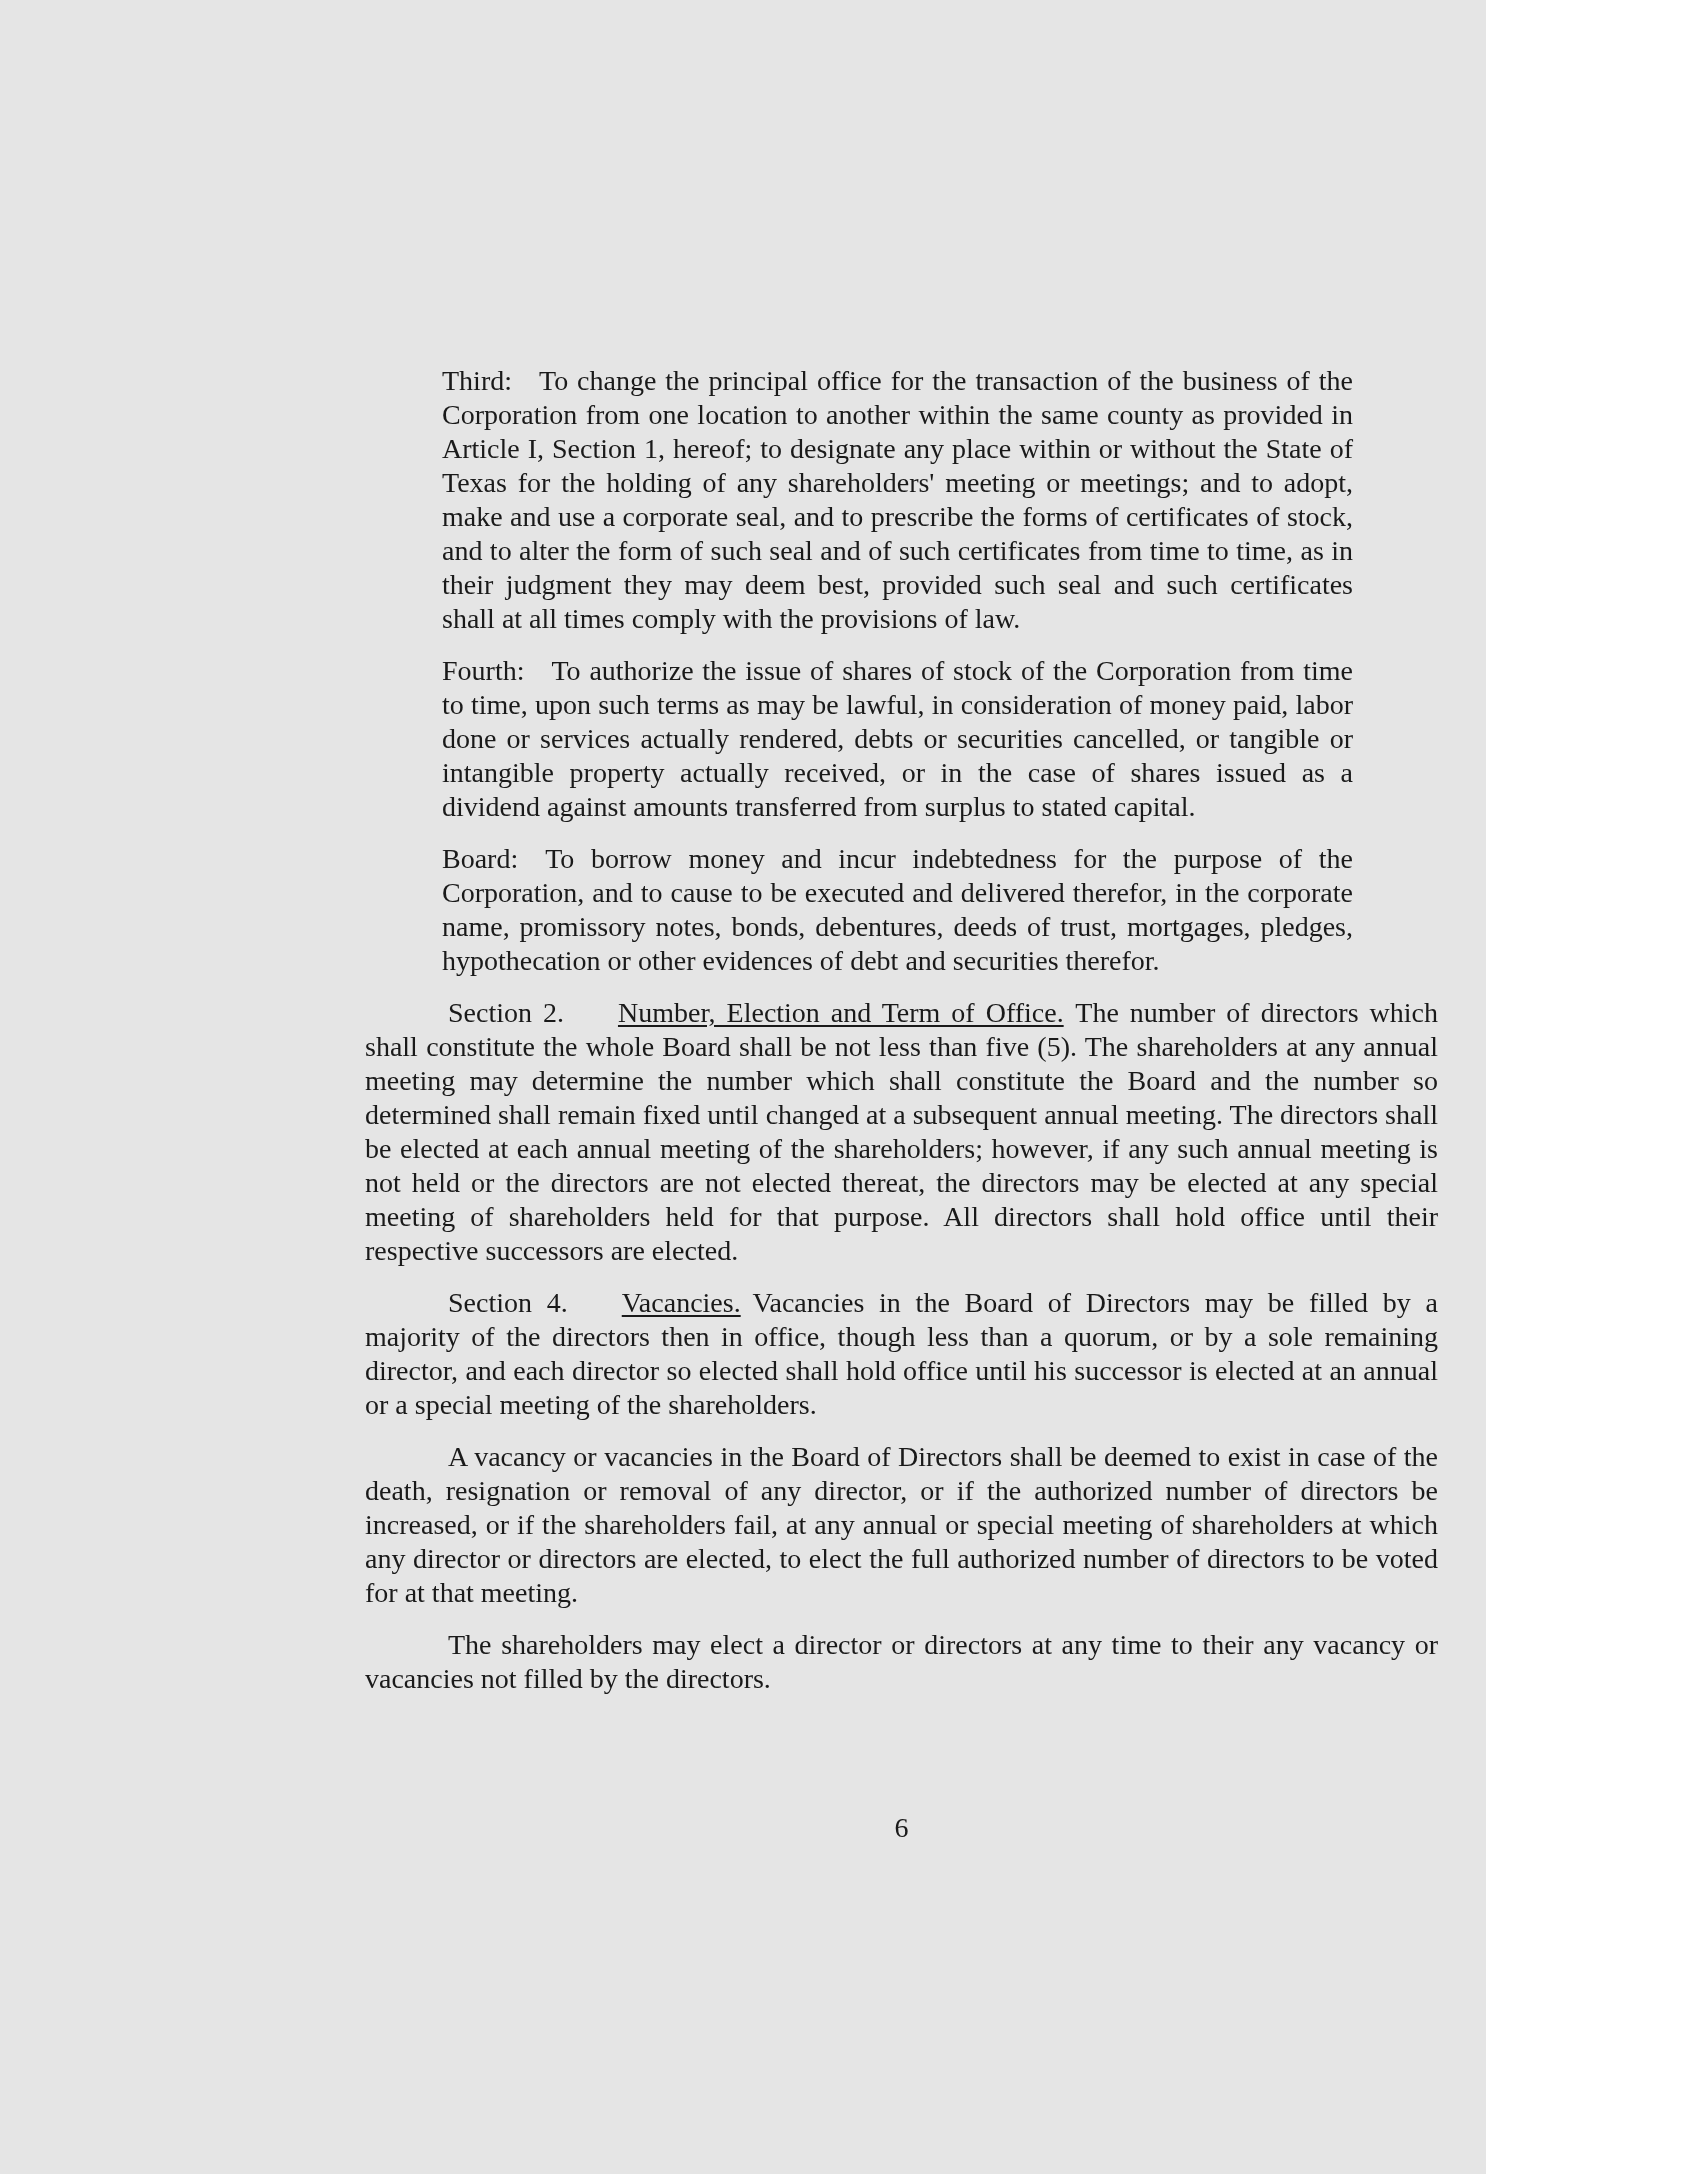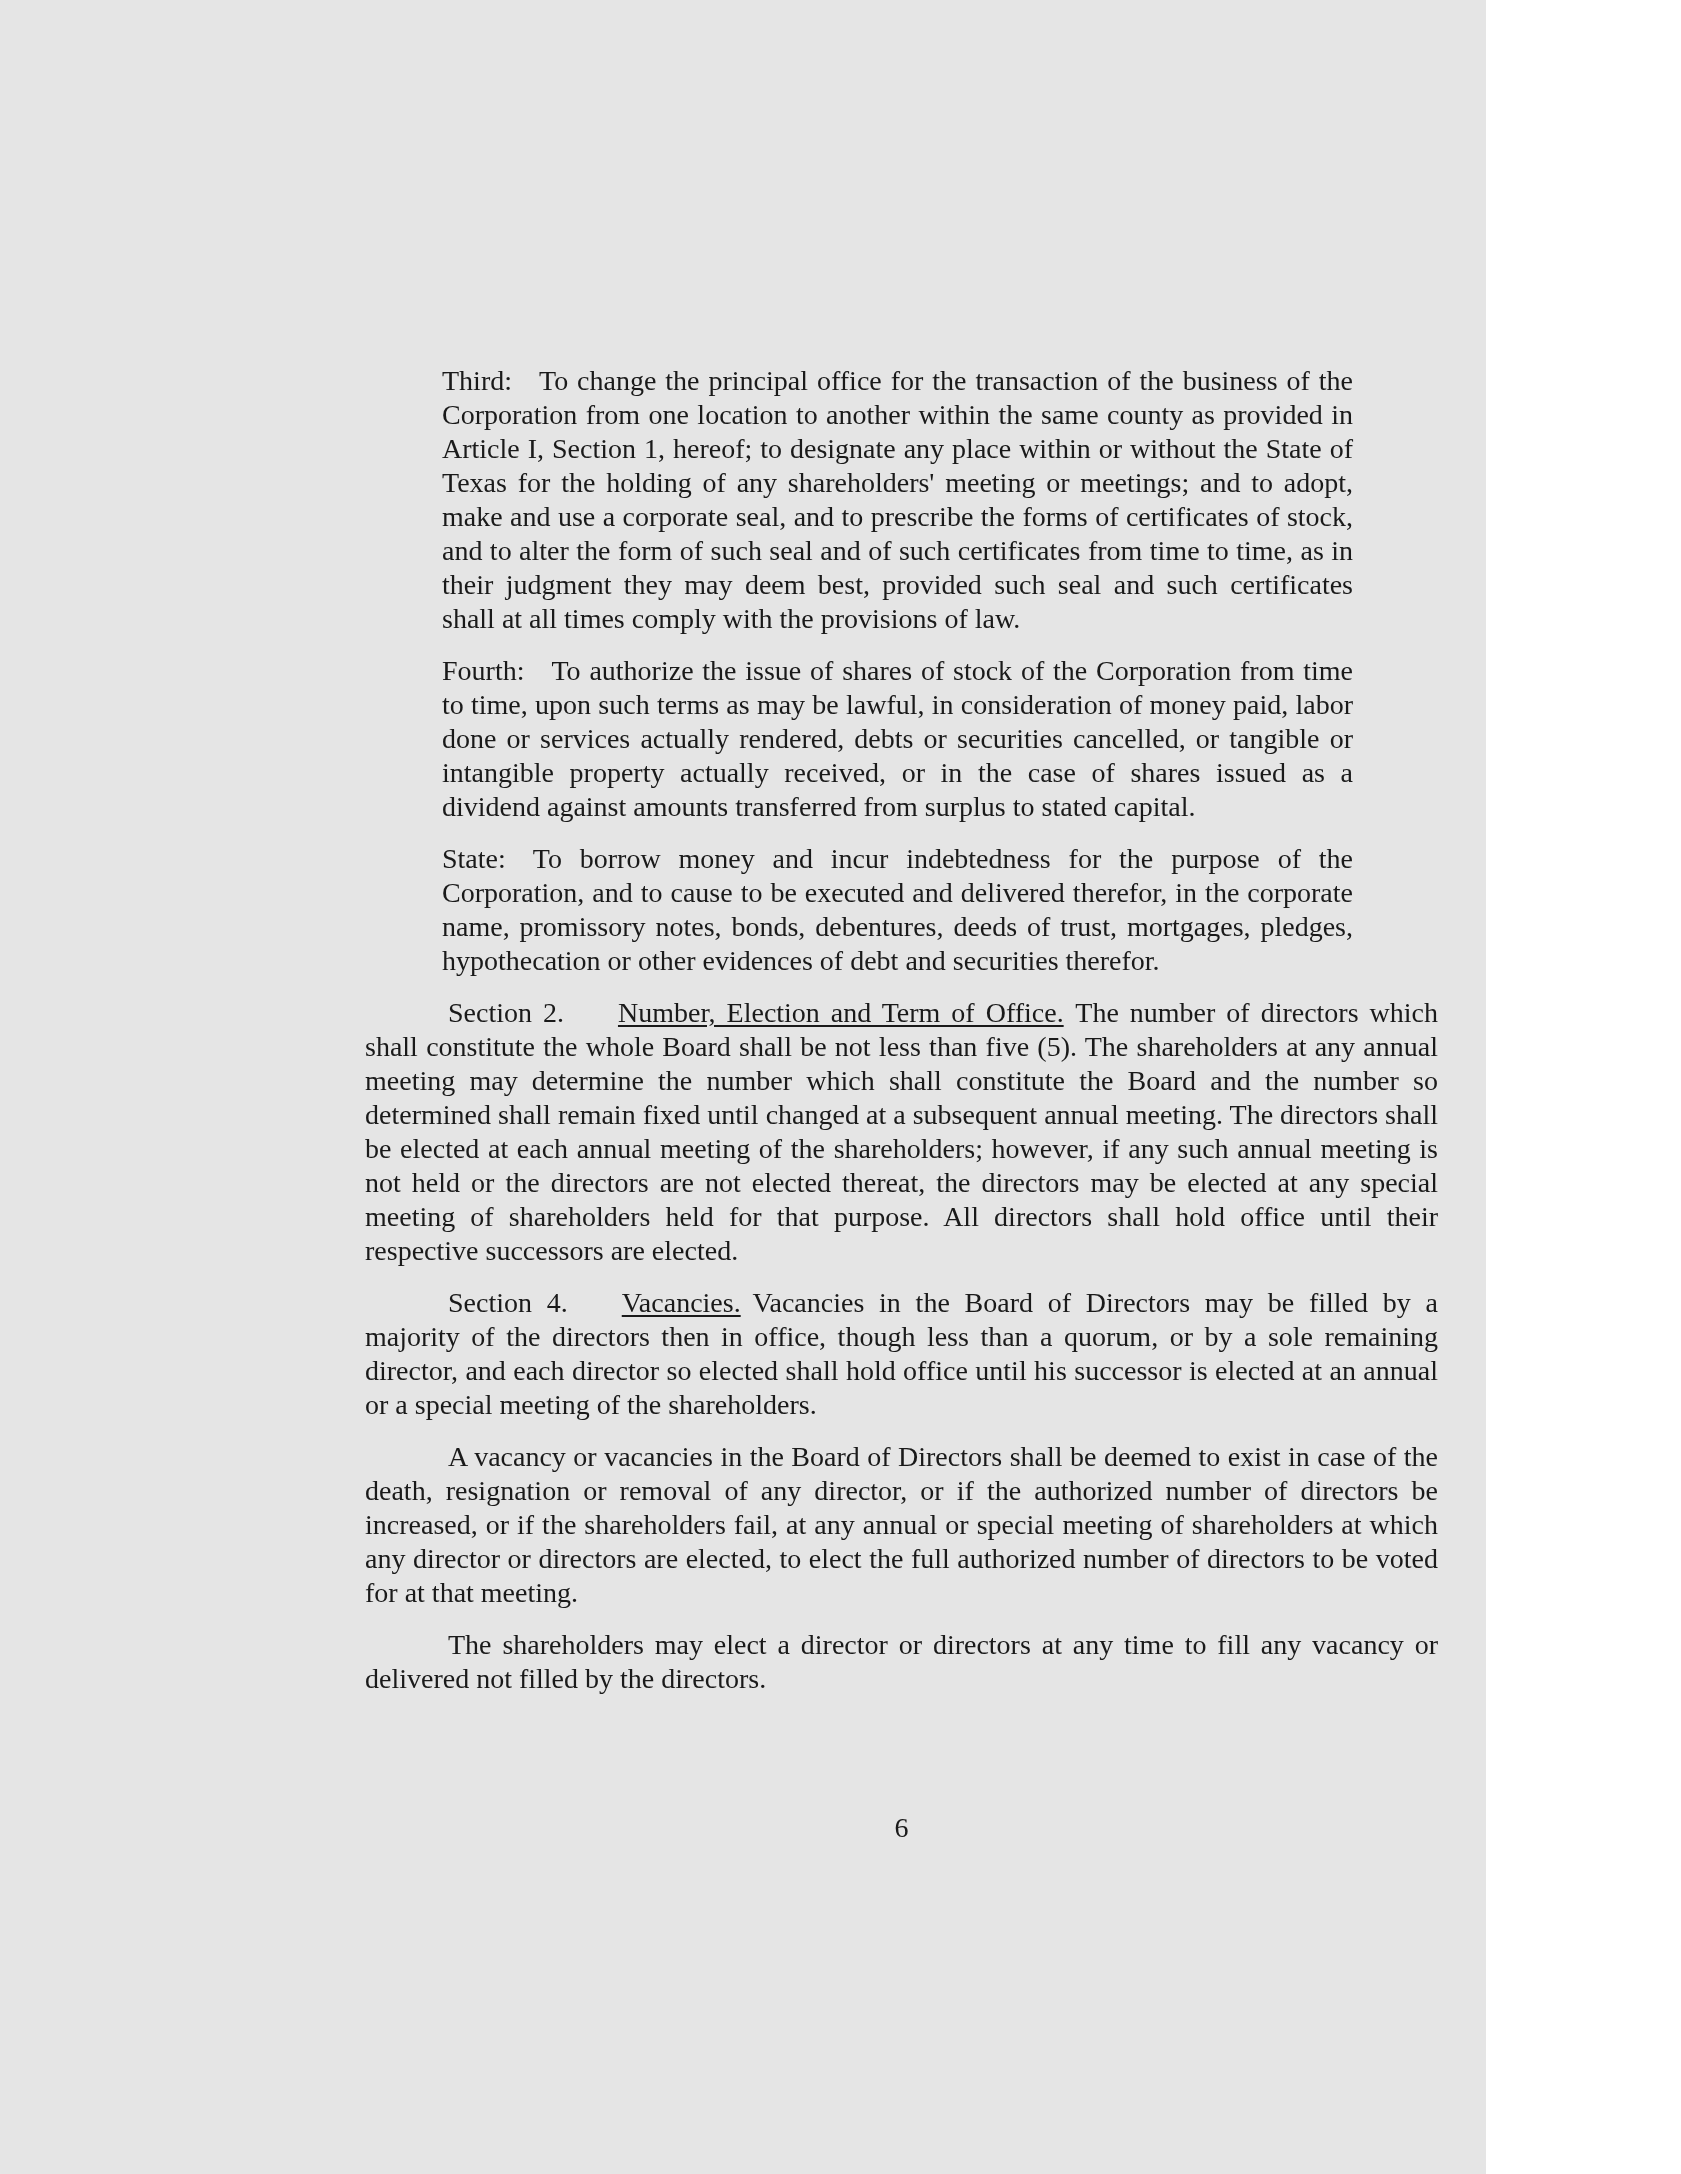--- a/index.html
+++ b/index.html
@@ -65,28 +65,28 @@
 </head>
 <body>
 
 <div class="page">
   <div class="content">
 
     <p class="para indented"><span>Third:</span><span class="label-gap"></span><span>To change the principal office for the transaction of the business of the Corporation from one location to another within the same county as provided in Article I, Section 1, hereof; to designate any place within or without the State of Texas for the holding of any shareholders' meeting or meetings; and to adopt, make and use a corporate seal, and to prescribe the forms of certificates of stock, and to alter the form of such seal and of such certificates from time to time, as in their judgment they may deem best, provided such seal and such certificates shall at all times comply with the provisions of law.</span></p>
 
     <p class="para indented"><span>Fourth:</span><span class="label-gap"></span><span>To authorize the issue of shares of stock of the Corporation from time to time, upon such terms as may be lawful, in consideration of money paid, labor done or services actually rendered, debts or securities cancelled, or tangible or intangible property actually received, or in the case of shares issued as a dividend against amounts transferred from surplus to stated capital.</span></p>
 
-    <p class="para indented"><span>State:</span><span class="label-gap"></span><span>To borrow money and incur indebtedness for the purpose of the Corporation, and to cause to be executed and delivered therefor, in the corporate name, promissory notes, bonds, debentures, deeds of trust, mortgages, pledges, hypothecation or other evidences of debt and securities therefor.</span></p>
+    <p class="para indented"><span>Board:</span><span class="label-gap"></span><span>To borrow money and incur indebtedness for the purpose of the Corporation, and to cause to be executed and delivered therefor, in the corporate name, promissory notes, bonds, debentures, deeds of trust, mortgages, pledges, hypothecation or other evidences of debt and securities therefor.</span></p>
 
     <p class="para section"><span>Section 2.</span><span class="tab-gap"></span><span class="section-heading">Number, Election and Term of Office.</span><span class="sentence-gap"></span><span>The number of directors which shall constitute the whole Board shall be not less than five (5). The shareholders at any annual meeting may determine the number which shall constitute the Board and the number so determined shall remain fixed until changed at a subsequent annual meeting. The directors shall be elected at each annual meeting of the shareholders; however, if any such annual meeting is not held or the directors are not elected thereat, the directors may be elected at any special meeting of shareholders held for that purpose. All directors shall hold office until their respective successors are elected.</span></p>
 
 
     <p class="para section"><span>Section 4.</span><span class="tab-gap"></span><span class="section-heading">Vacancies.</span><span class="sentence-gap"></span><span>Vacancies in the Board of Directors may be filled by a majority of the directors then in office, though less than a quorum, or by a sole remaining director, and each director so elected shall hold office until his successor is elected at an annual or a special meeting of the shareholders.</span></p>
 
     <p class="para plain"><span>A vacancy or vacancies in the Board of Directors shall be deemed to exist in case of the death, resignation or removal of any director, or if the authorized number of directors be increased, or if the shareholders fail, at any annual or special meeting of shareholders at which any director or directors are elected, to elect the full authorized number of directors to be voted for at that meeting.</span></p>
 
-    <p class="para plain"><span>The shareholders may elect a director or directors at any time to fill any vacancy or delivered not filled by the directors.</span></p>
+    <p class="para plain"><span>The shareholders may elect a director or directors at any time to their any vacancy or vacancies not filled by the directors.</span></p>
 
   </div>
 
   <div class="page-footer">6</div>
 </div>
 
 
 </body></html>

